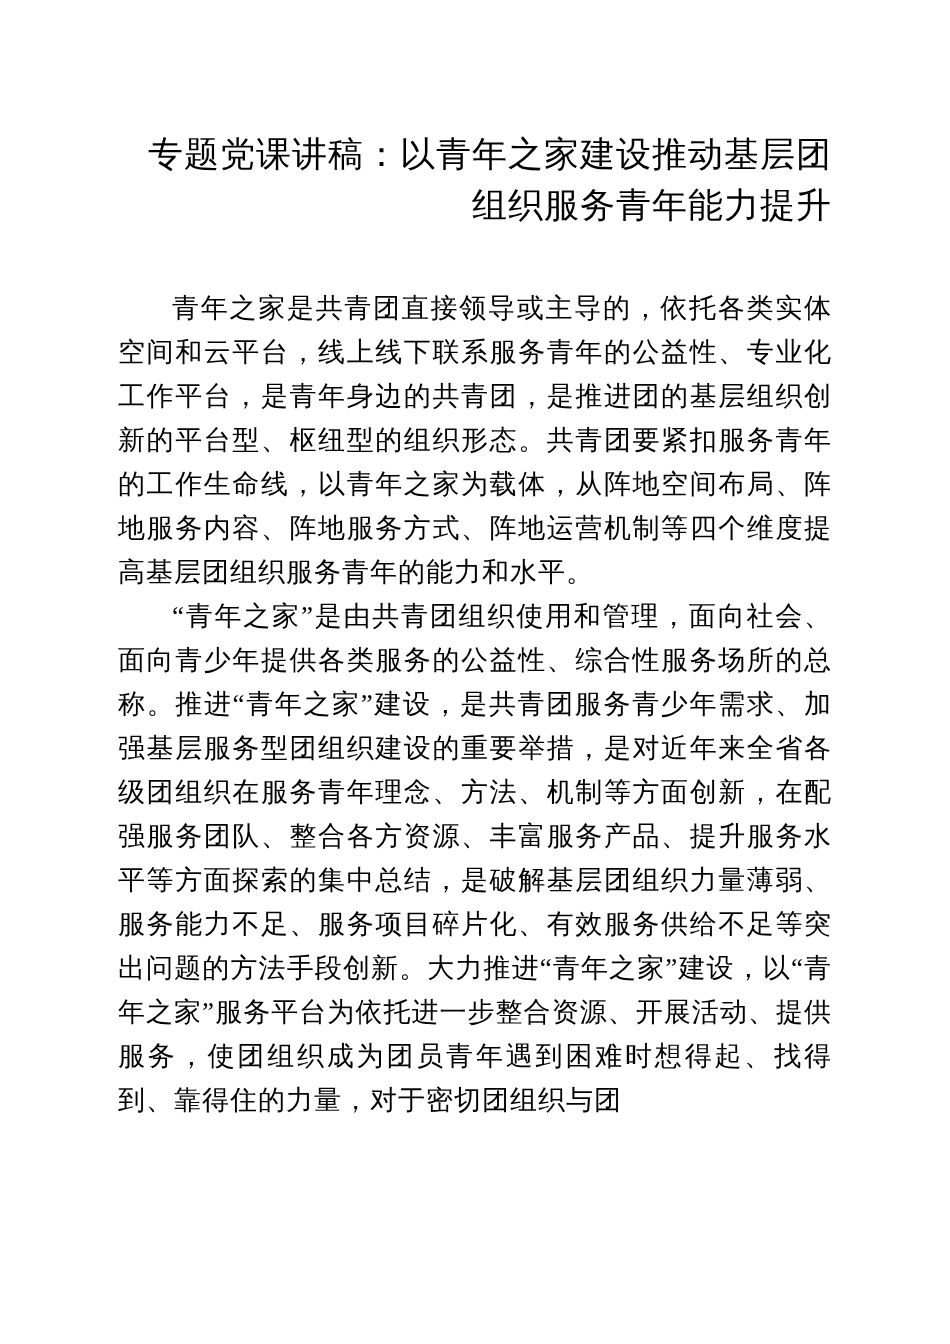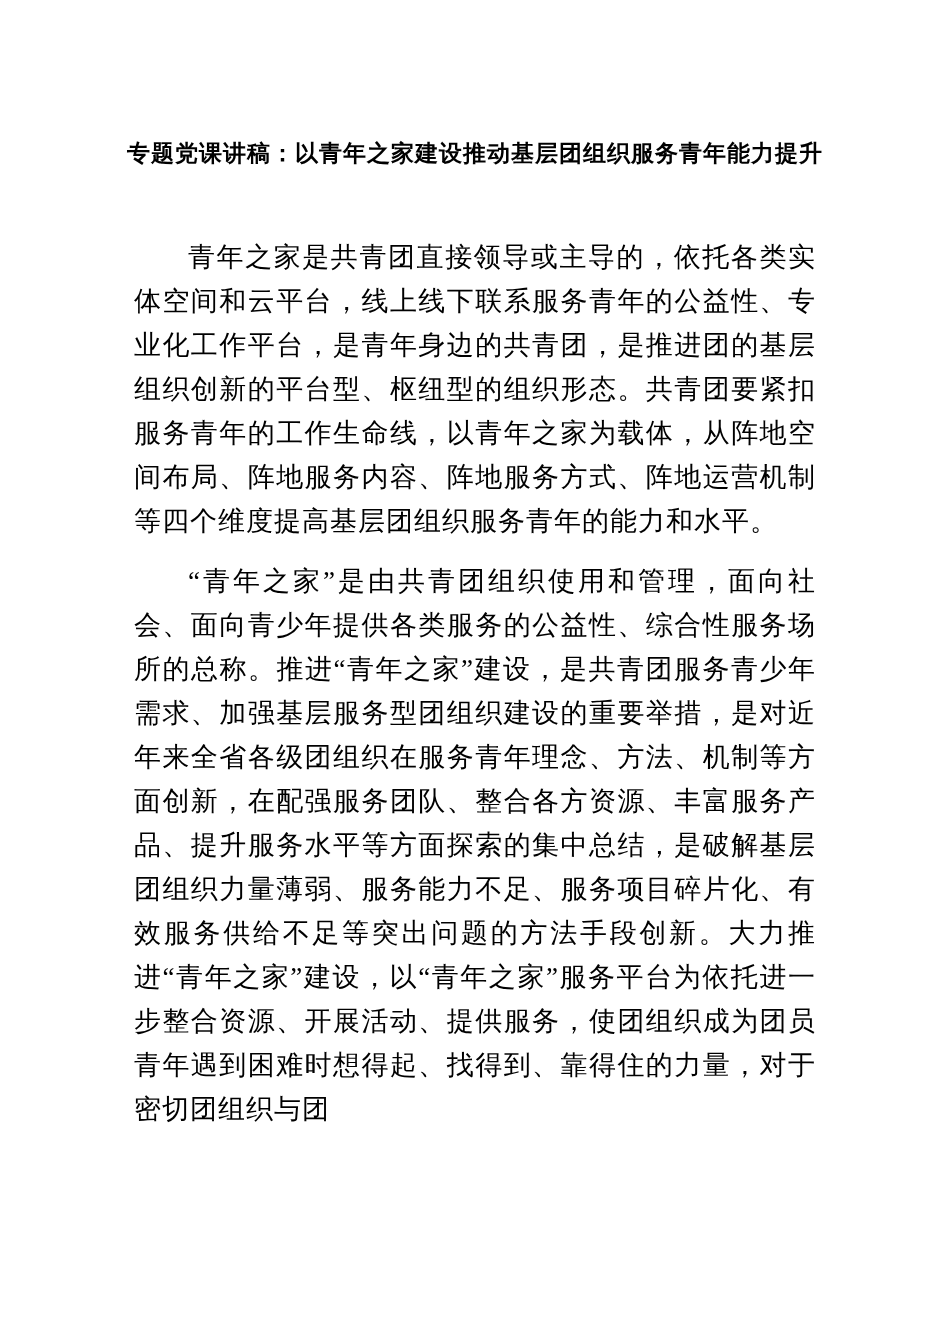--- a/index.html
+++ b/index.html
@@ -16,34 +16,34 @@
   }
   .page {
     box-sizing: border-box;
     width: 950px;
     height: 1344px;
     padding: 128px 118px 0 118px;
     background: #ffffff;
   }
   .doc-title {
     font-family: "Liberation Sans", "DejaVu Sans", sans-serif;
-    font-weight: bold;
-    font-size: 23px;
+    font-weight: normal;
+    font-size: 35px;
     line-height: 51px;
-    text-align: center;
+    text-align: right;
     margin: 0 0 56px 0;
     letter-spacing: 1px;
   }
   .para {
     font-size: 27px;
     line-height: 44px;
     text-align: justify;
     text-justify: inter-ideograph;
     text-indent: 2em;
-    margin: 16px;
+    margin: 0;
     letter-spacing: 1px;
   }
   .section-heading {
     font-family: "Liberation Sans", "DejaVu Sans", sans-serif;
     font-weight: bold;
     font-size: 27px;
     line-height: 44px;
     text-align: justify;
     text-indent: 2em;
     margin: 0;

